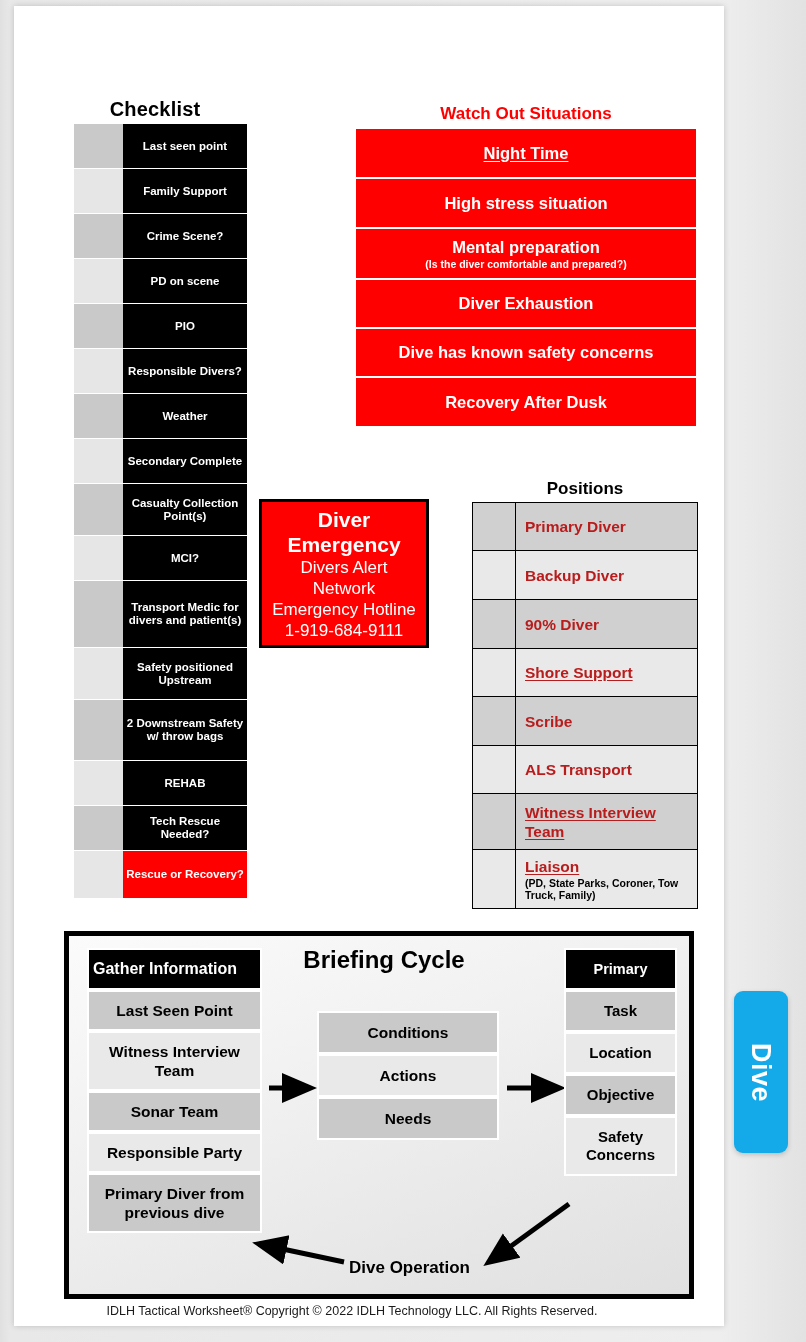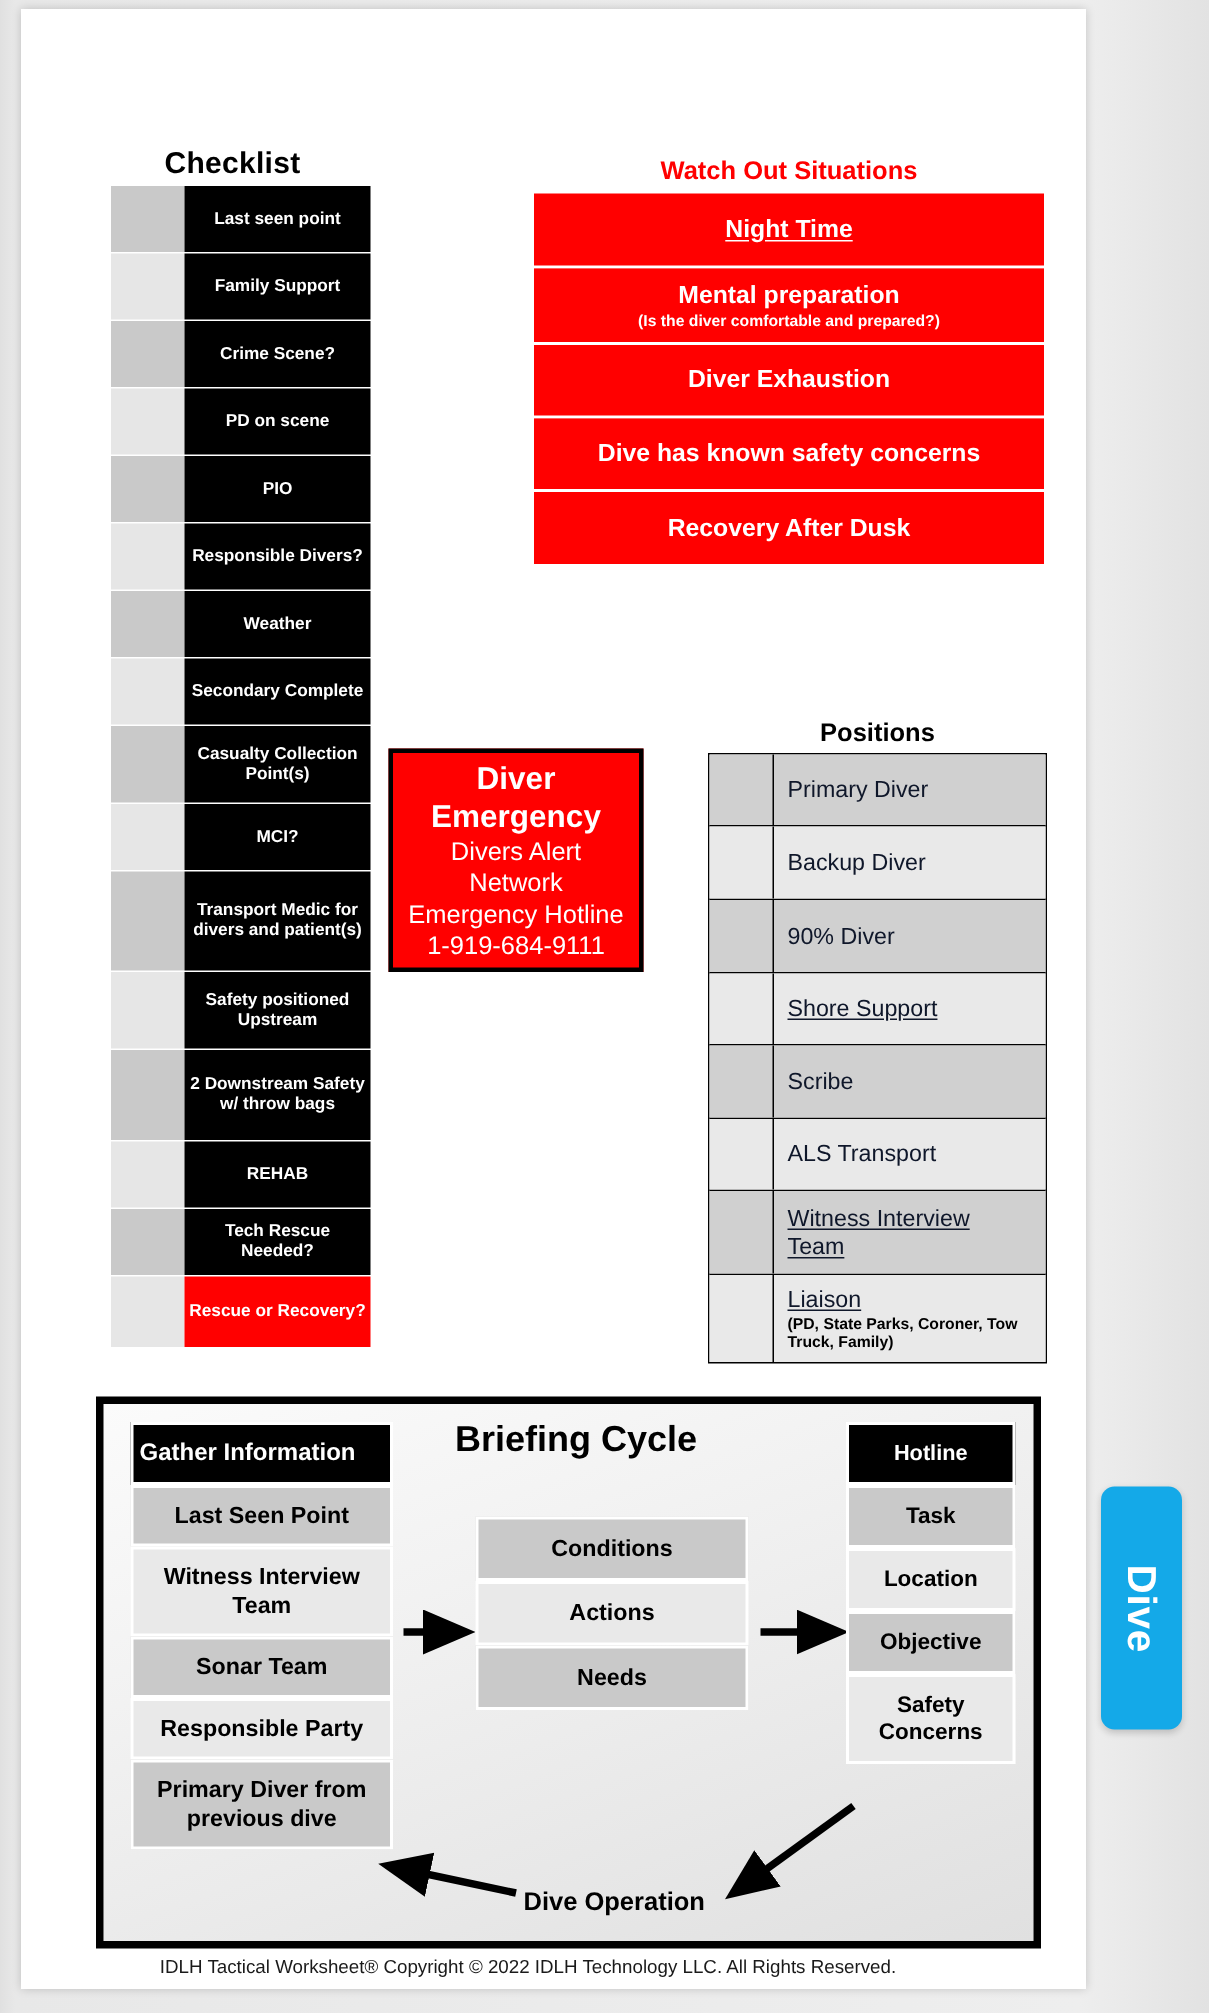--- a/index.html
+++ b/index.html
@@ -101,21 +101,21 @@
     width:43px;flex:0 0 43px;background:#d0d0d0;
     border-right:1.5px solid #000;box-sizing:border-box;
   }
   .pos-row.alt .pos-box{background:#e9e9e9;}
   .pos-label{
     flex:1 1 auto;background:#d0d0d0;
     display:flex;flex-direction:column;justify-content:center;
     padding:5px 9px;box-sizing:border-box;
   }
   .pos-row.alt .pos-label{background:#e9e9e9;}
-  .pos-main{font-weight:normal;font-size:15.5px;line-height:19px;color:#0f172a;}
+  .pos-main{font-weight:bold;font-size:15.5px;line-height:19px;color:#b91c1c;}
   .pos-main.u{text-decoration:underline;text-underline-offset:2px;}
   .pos-sub{font-weight:bold;font-size:10.5px;line-height:12.5px;color:#000;margin-top:1px;}
 
   
   .briefing-panel{
     position:absolute;left:50px;top:925px;width:630px;height:368px;
     border:5px solid #000;box-sizing:border-box;
     background:linear-gradient(160deg,#fbfbfb 0%,#f2f2f2 35%,#e0e0e0 100%);
   }
   #briefing-cycle-title{
@@ -253,20 +253,23 @@
       <div class="cl-row alt" style="height: 47px;">
         <div class="cl-box"></div>
         <div class="cl-label red">Rescue or Recovery?</div>
       </div>
     </div>
 
   <div class="sec-head red" id="watch-title">Watch Out Situations</div>
   <div class="watch" id="watch-list">
       <div class="watch-row" style="height: 50px;">
         <div class="watch-main u">Night Time</div>
+      </div>
+      <div class="watch-row" style="height: 50px;">
+        <div class="watch-main">High stress situation</div>
       </div>
       <div class="watch-row" style="height: 51px;">
         <div class="watch-main">Mental preparation</div>
         <div class="watch-sub">(Is the diver comfortable and prepared?)</div>
       </div>
       <div class="watch-row" style="height: 49px;">
         <div class="watch-main">Diver Exhaustion</div>
       </div>
       <div class="watch-row" style="height: 49px;">
         <div class="watch-main">Dive has known safety concerns</div>
@@ -370,21 +373,21 @@
 
     <div class="mid-col">
       <div id="middle-items">
           <div class="mid-item">Conditions</div>
           <div class="mid-item alt">Actions</div>
           <div class="mid-item">Needs</div>
         </div>
     </div>
 
     <div class="right-col">
-      <div class="right-head">Hotline</div>
+      <div class="right-head">Primary</div>
       <div id="briefing-items">
           <div class="right-item">Task</div>
           <div class="right-item alt">Location</div>
           <div class="right-item">Objective</div>
           <div class="right-item alt">Safety Concerns</div>
         </div>
     </div>
 
     <div id="dive-operation">Dive Operation</div>
   </div>

